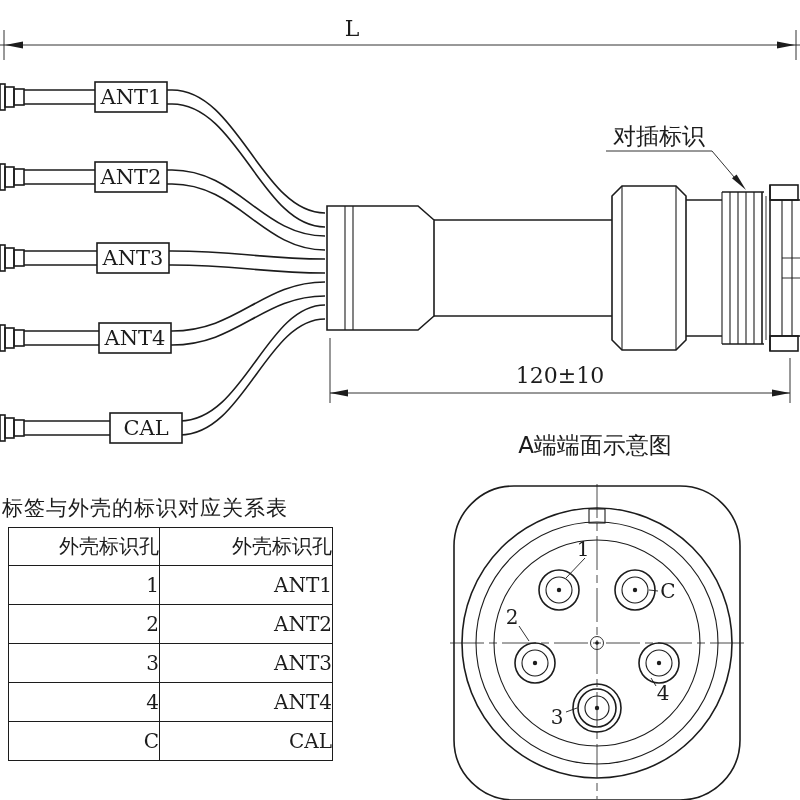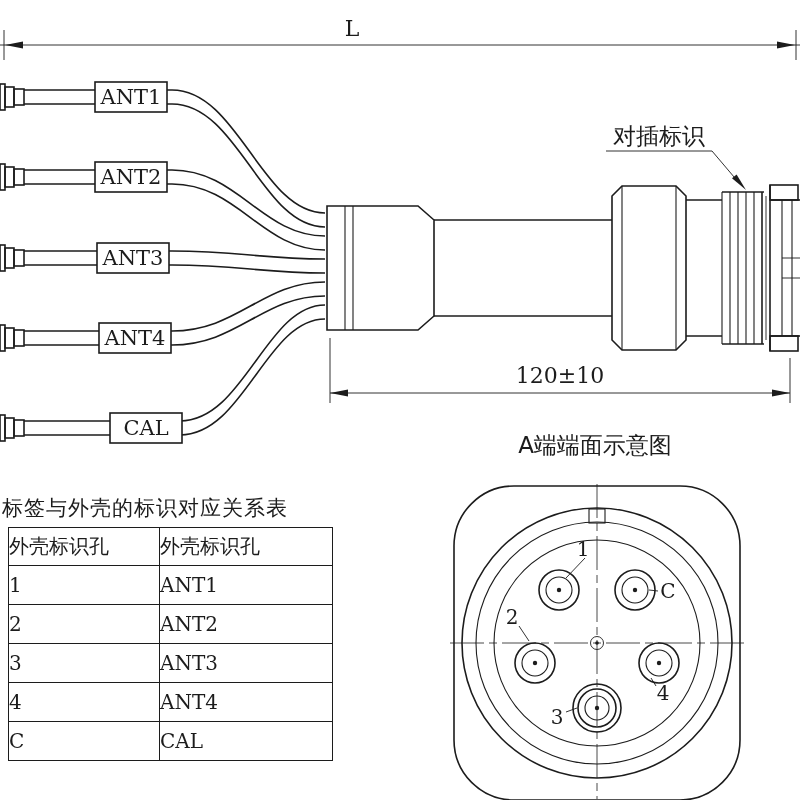--- a/index.html
+++ b/index.html
@@ -13,21 +13,21 @@
   .ar{fill:#1c1c1c;stroke:none;}
   .wbox{fill:#ffffff;stroke:#1c1c1c;stroke-width:1.6;}
   text{fill:#1c1c1c;}
   .t-serif{font-family:"DejaVu Serif","Liberation Serif",serif;}
   .t-cjk{font-family:"DejaVu Sans","Liberation Sans",sans-serif;}
   .fs22{font-size:22px;} .fs23{font-size:23px;} .fs21{font-size:21px;} .fs20{font-size:20px;}
 
   .tbl-title{position:absolute;left:2px;top:494px;font-size:21px;letter-spacing:1px;
              font-family:"DejaVu Sans","Liberation Sans",sans-serif;}
   table.spec{position:absolute;left:8px;top:527px;border-collapse:collapse;background:#fff;}
-  table.spec td{border:1.6px solid #1c1c1c;text-align:left;vertical-align:middle;
+  table.spec td{border:1.6px solid #1c1c1c;text-align:right;vertical-align:middle;
                 padding:0;font-size:20px;}
   table.spec .c1{width:150px;height:37px;}
   table.spec .c2{width:172px;height:37px;}
   table.spec tr.data td{height:38px;}
   table.spec .val{font-family:"DejaVu Serif","Liberation Serif",serif;}
 </style>
 </head>
 <body>
 
 <div class="page">

